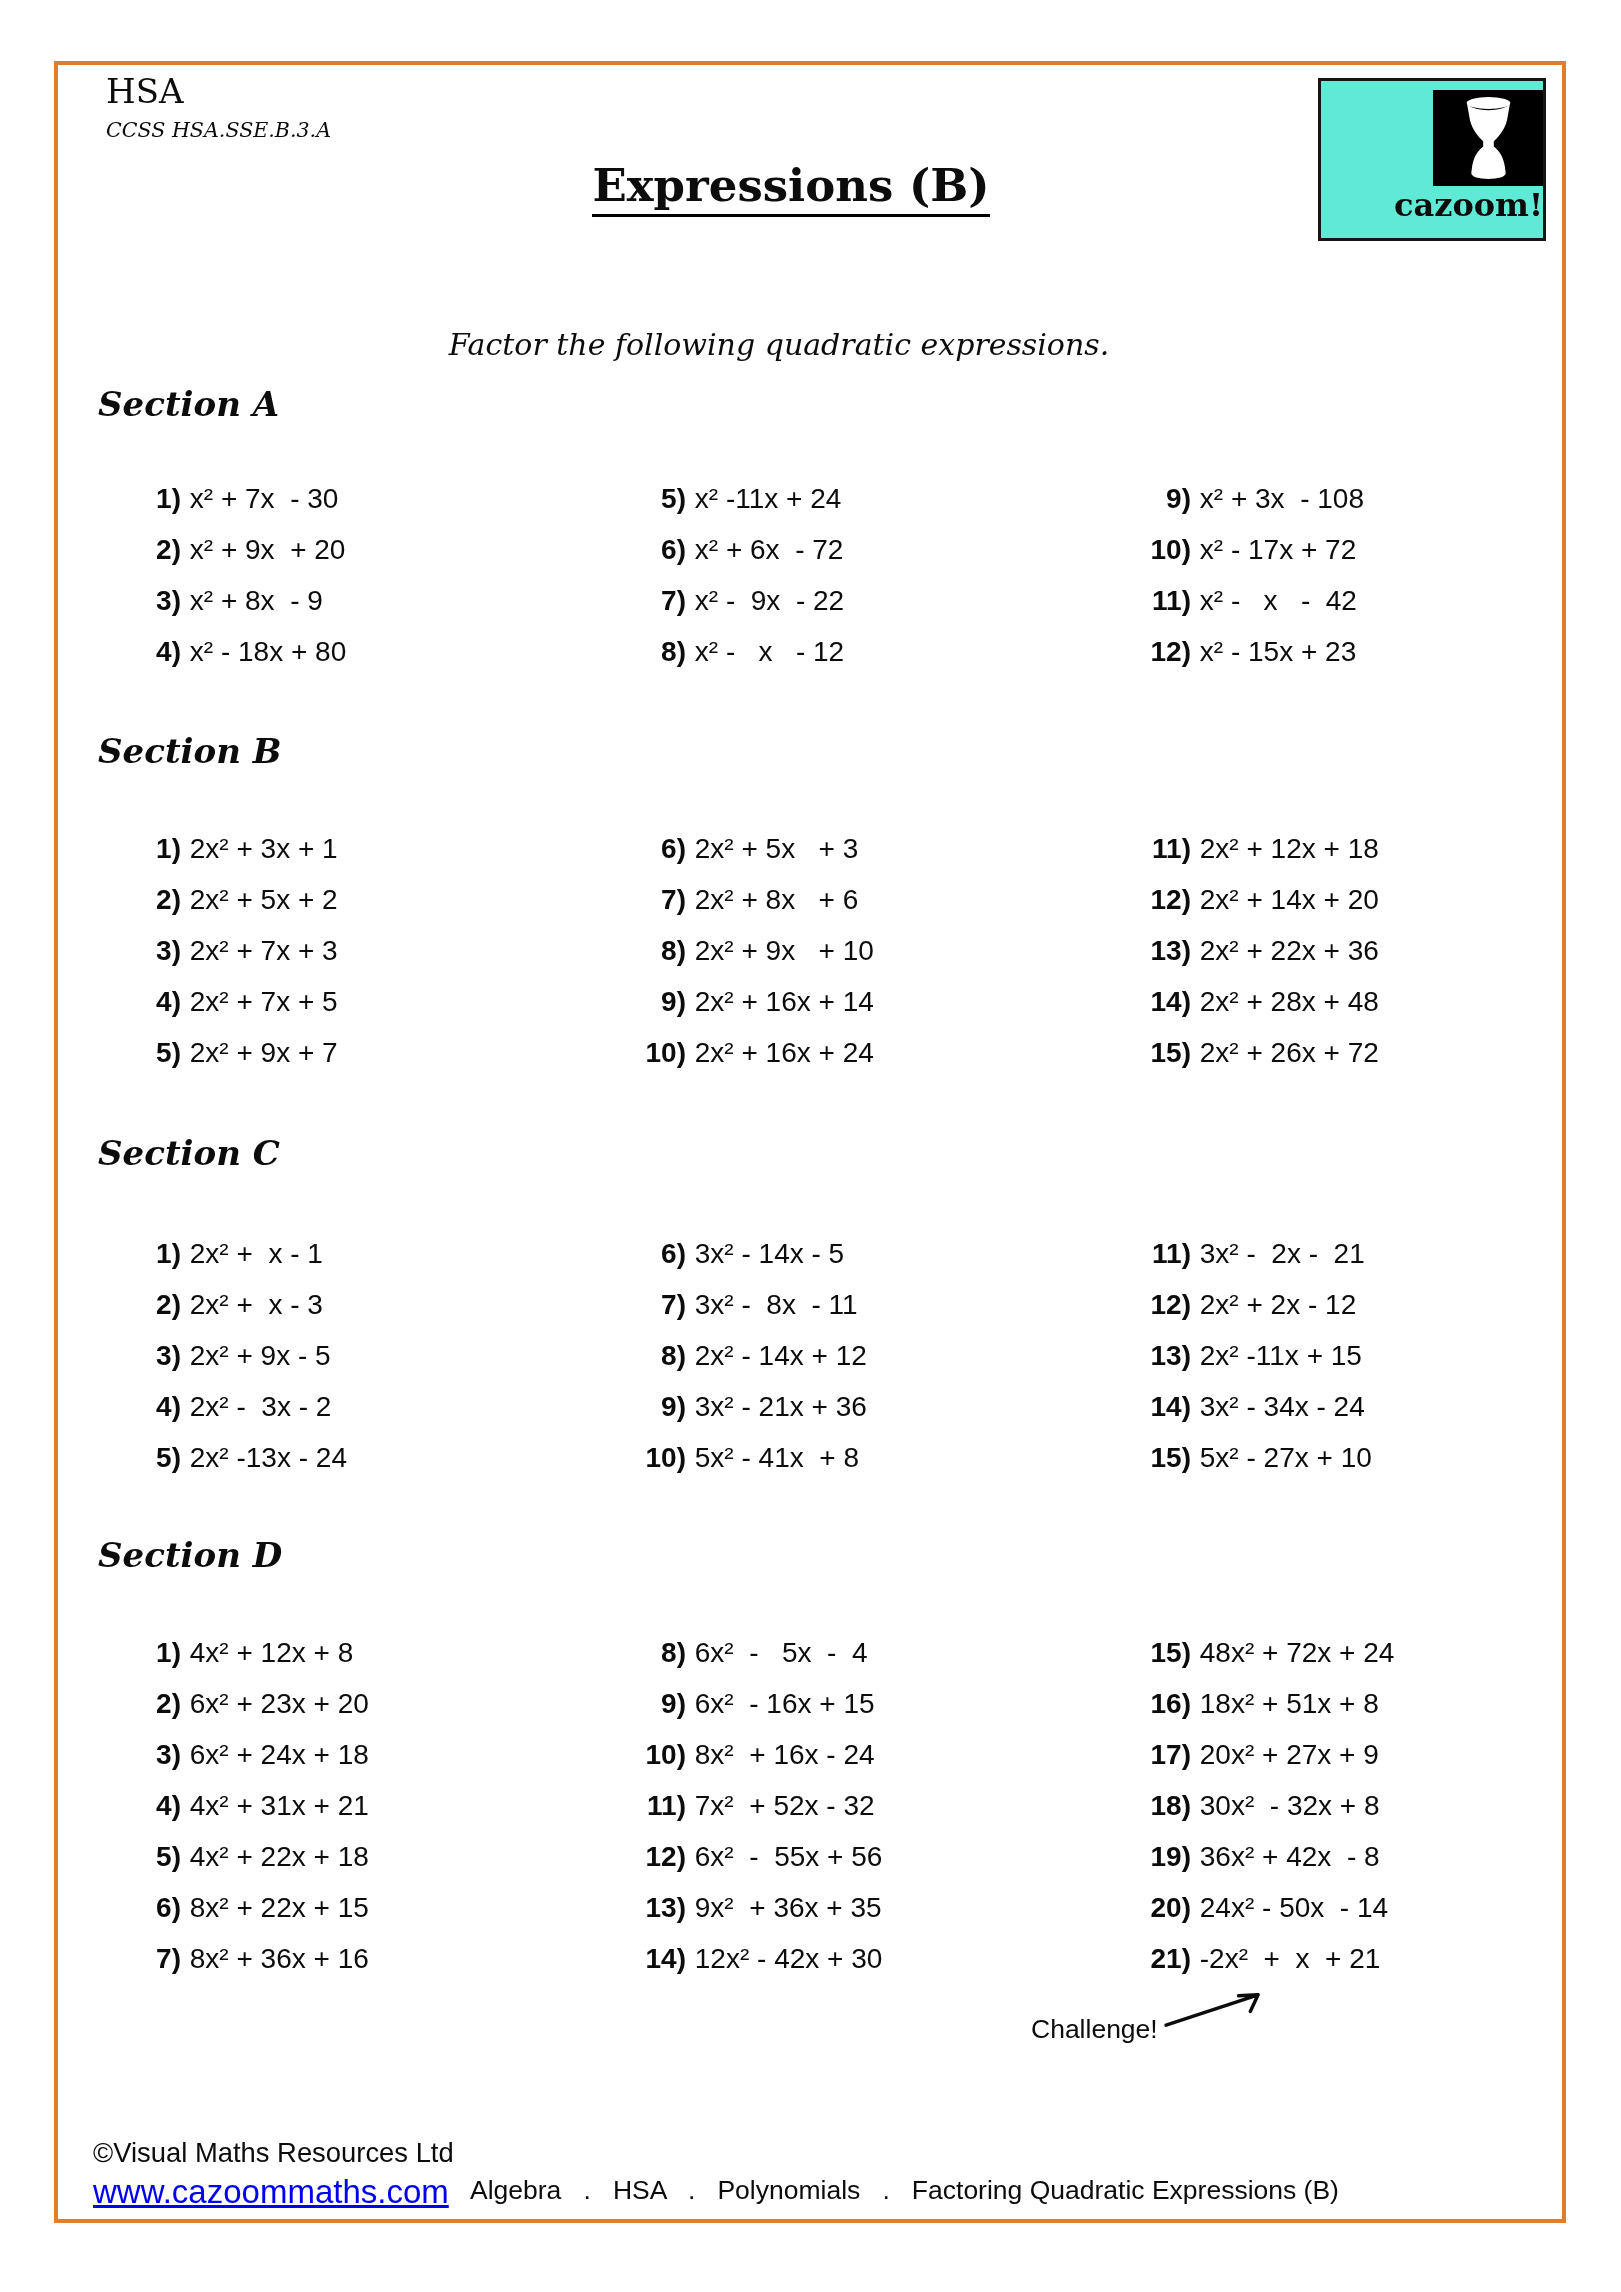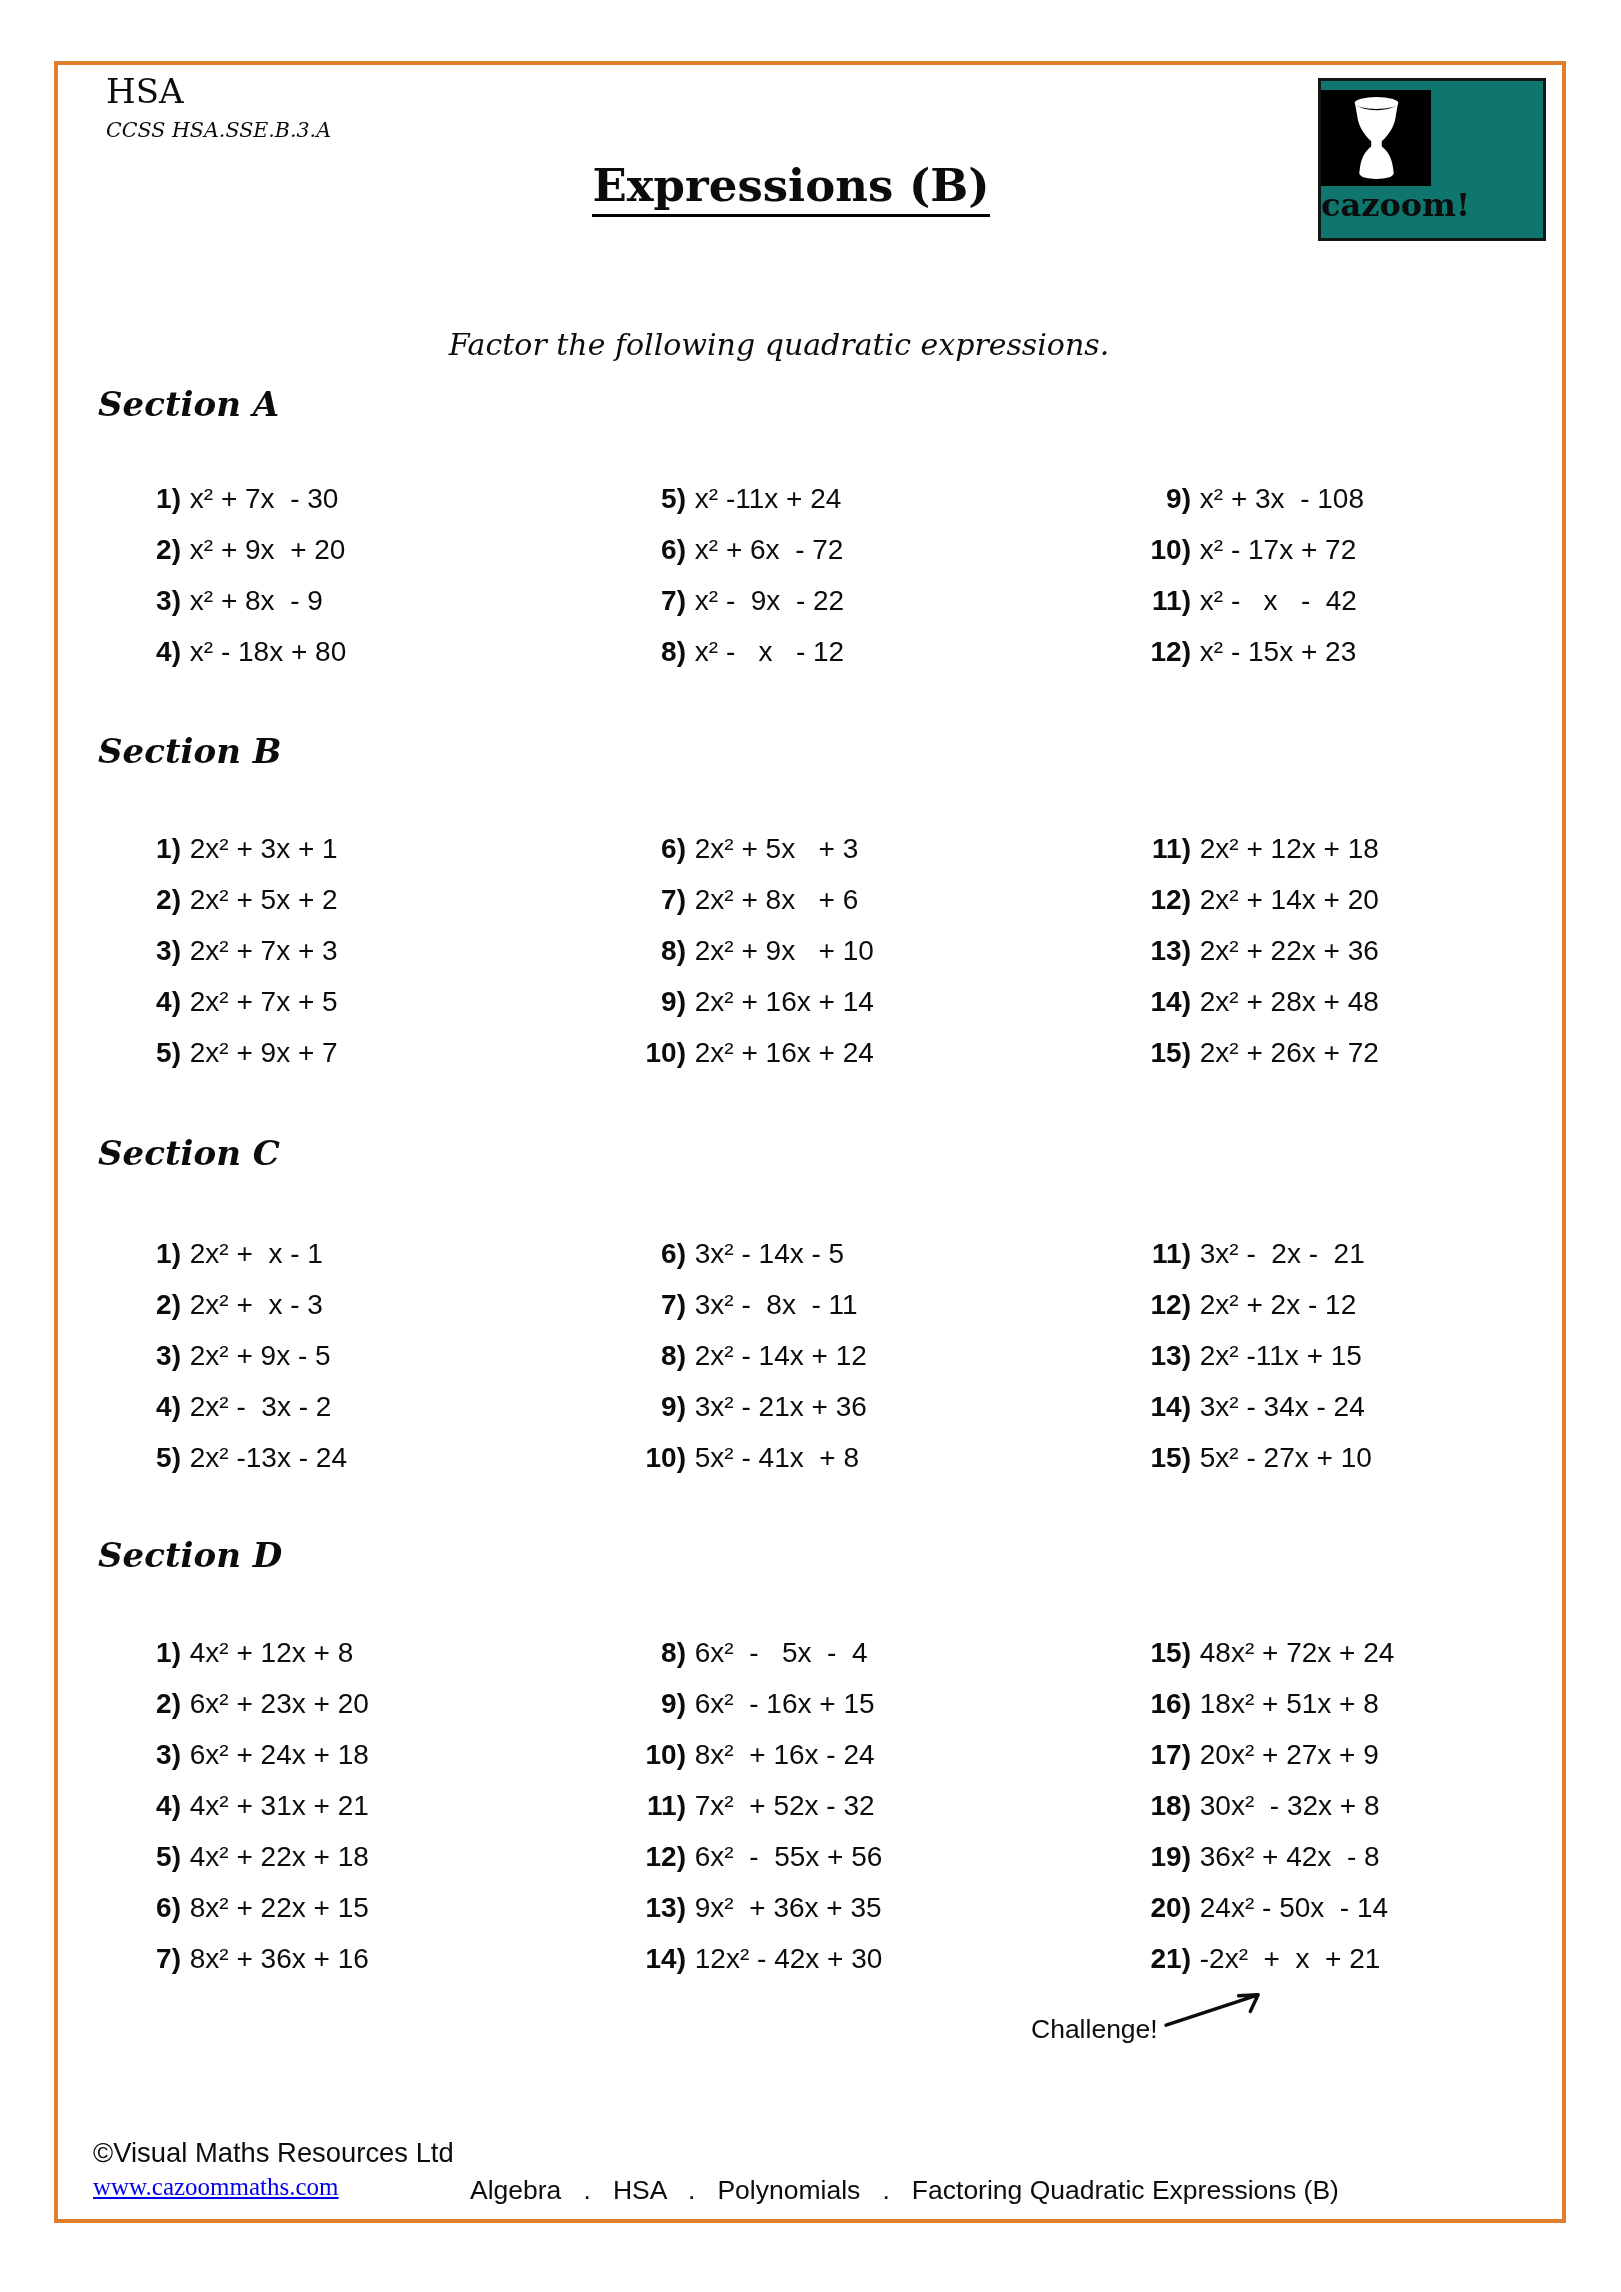--- a/index.html
+++ b/index.html
@@ -8,42 +8,42 @@
   .frame{position:absolute;left:54px;top:61px;width:1504px;height:2154px;border:4.9px solid #E07E2C;}
 
   .course{position:absolute;left:106px;top:71px;font-family:"DejaVu Serif",serif;font-size:34px;}
   .standard{position:absolute;left:106px;top:118px;font-family:"DejaVu Serif",serif;font-style:italic;font-size:20.6px;}
 
   .title{position:absolute;left:448px;top:78px;width:686px;text-align:center;
          font-family:"DejaVu Serif",serif;font-weight:bold;font-size:45px;line-height:72px;}
   .title .tline{display:inline-block;border-bottom:3.9px solid #000;padding-bottom:1px;line-height:55px;}
 
   .logo-box{position:absolute;left:1318px;top:78px;width:222px;height:157px;border:3.9px solid #151515;
-            background:#0f766e;display:flex;flex-direction:column;align-items:flex-start;}
+            background:#5eead4;display:flex;flex-direction:column;align-items:flex-end;}
   .logo-black{margin-top:8.8px;width:110px;height:96px;background:#000;display:flex;align-items:center;justify-content:center;}
   .logo-text{font-family:"DejaVu Serif",serif;font-weight:bold;font-size:32px;margin-top:0px;letter-spacing:0px;}
 
   .instruction{position:absolute;left:289px;top:327px;width:980px;text-align:center;
                font-family:"DejaVu Serif",serif;font-style:italic;font-size:30px;}
 
   .section-label{position:absolute;left:98px;font-family:"DejaVu Serif",serif;
                  font-weight:bold;font-style:italic;font-size:34px;}
   .lbl-a{top:384px;} .lbl-b{top:731px;} .lbl-c{top:1133px;} .lbl-d{top:1535px;}
 
   .problem-grid{position:absolute;left:93px;display:grid;grid-template-columns:505px 505px 505px;grid-auto-rows:51px;}
   .grid-a{top:473px;} .grid-b{top:823px;} .grid-c{top:1228px;} .grid-d{top:1627px;}
   .problem{display:flex;align-items:center;font-size:28px;line-height:51px;}
   .pnum{width:88px;text-align:right;font-weight:bold;white-space:pre;flex:none;padding-right:8.8px;}
   .pexpr{white-space:pre;}
 
   .challenge-label{position:absolute;left:1031px;top:2014px;font-size:26.5px;}
   .challenge-arrow{position:absolute;left:1162px;top:1984px;}
 
   .footer-copyright{position:absolute;left:93px;top:2137px;font-size:27.4px;}
-  .footer-link{position:absolute;left:93px;top:2173px;font-size:25px;color:#0000EE;text-decoration:underline;font-family:Liberation Serif, serif;}
+  .footer-link{position:absolute;left:93px;top:2173px;font-size:33px;color:#0000EE;text-decoration:underline;}
   .footer-breadcrumb{position:absolute;left:470px;top:2175px;width:1078px;text-align:left;font-size:26.5px;white-space:pre;}
 </style>
 </head>
 <body>
 
 <div class="page">
   <div class="frame"></div>
 
   <div class="course">HSA</div>
   <div class="standard">CCSS HSA.SSE.B.3.A</div>

